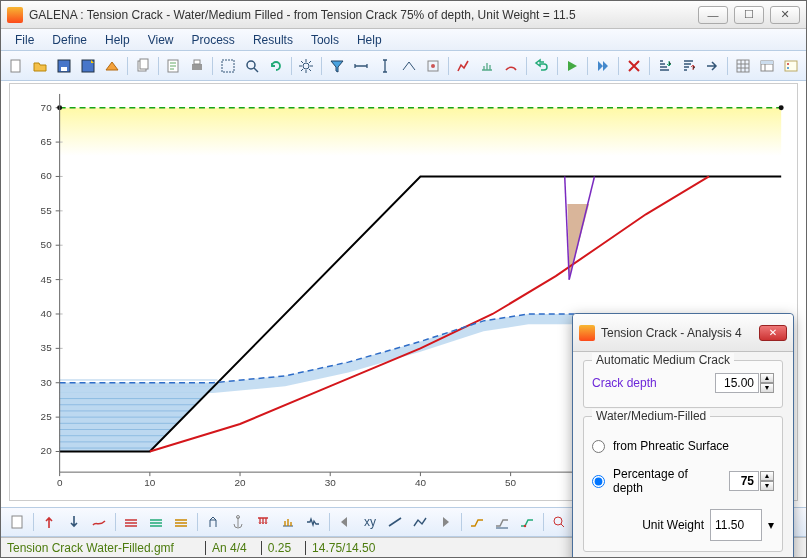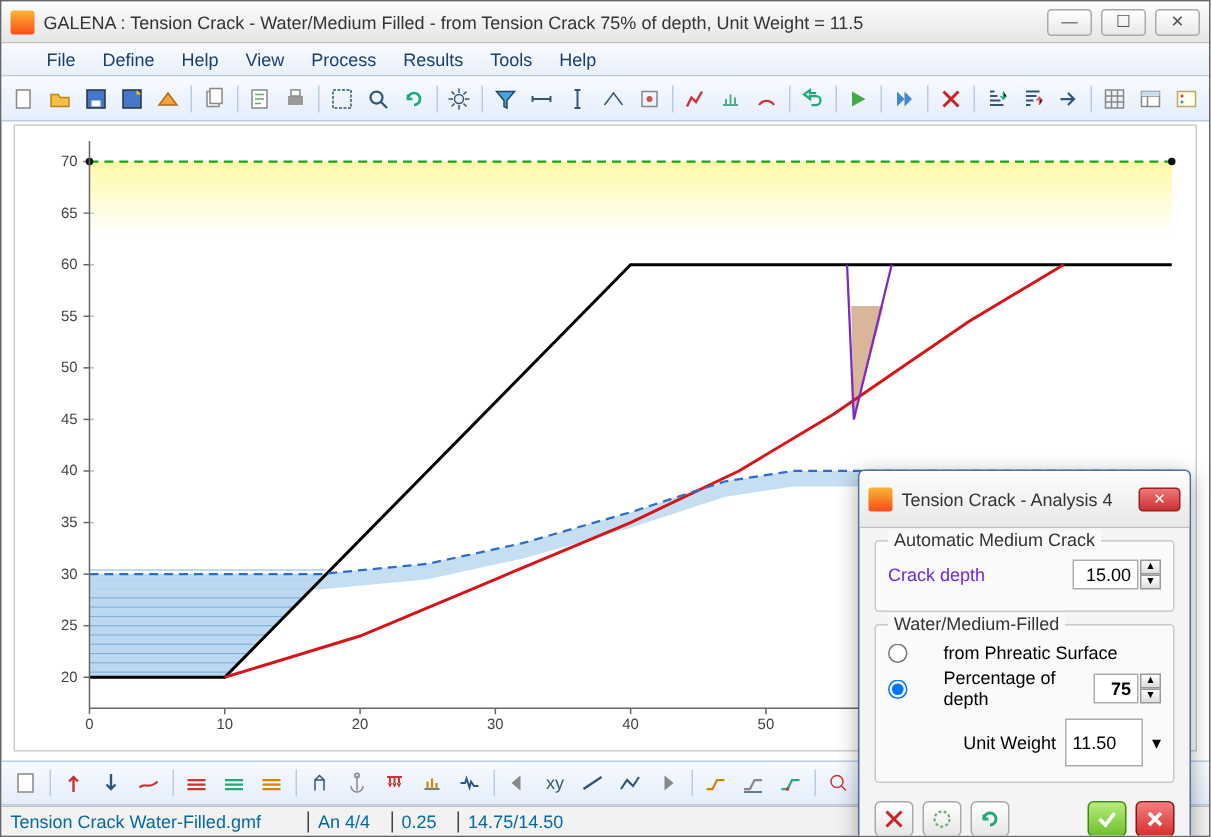--- a/index.html
+++ b/index.html
@@ -7,59 +7,59 @@
 
   
   .titlebar { height: 28px; background: linear-gradient(#fdfdfd,#e5e5e5); border-bottom: 1px solid #c0c0c0; display:flex; align-items:center; padding:0 6px; }
   .titlebar .icon { width:16px; height:16px; margin-right:6px; background:linear-gradient(#f7b733,#fc4a1a); border-radius:2px; }
   .titlebar .title { flex:1; color:#333; }
   .win-btns { display:flex; gap:6px; }
   .win-btn { width:30px; height:18px; border:1px solid #aaa; border-radius:3px; background:linear-gradient(#fff,#e8e8e8); display:flex; align-items:center; justify-content:center; color:#555; font-size:11px; }
   .win-btn.close { color:#555; }
 
   
-  .menubar { height:22px; background:linear-gradient(#f8faff,#e9f0fa); border-bottom:1px solid #b8cde4; display:flex; align-items:center; padding:0 22px; gap:2px; }
+  .menubar { height:22px; background:linear-gradient(#f8faff,#e9f0fa); border-bottom:1px solid #b8cde4; display:flex; align-items:center; padding:0 6px; gap:2px; }
   .menu-item { padding:2px 8px; color:#1a3e6e; cursor:pointer; border-radius:2px; }
 
   
   .toolbar { height:30px; background:linear-gradient(#f8faff,#e4eefb); border-bottom:1px solid #b8cde4; display:flex; align-items:center; padding:0 4px; gap:1px; }
   .tool, .sep { height:24px; }
   .tool { width:24px; display:flex; align-items:center; justify-content:center; border:1px solid transparent; border-radius:3px; cursor:pointer; }
   .sep { width:6px; display:flex; align-items:center; justify-content:center; }
   .sep::before { content:""; display:block; width:1px; height:18px; background:#b8cde4; }
   .tool svg { width:16px; height:16px; }
 
   
   .chart-wrap { position:absolute; top:82px; left:8px; right:8px; bottom:56px; border:1px solid #ccc; background:#fff; }
   .chart { width:100%; height:100%; display:block; }
 
   
   .bottombar { position:absolute; bottom:20px; left:0; right:0; height:30px; background:linear-gradient(#f8faff,#e4eefb); border-top:1px solid #b8cde4; border-bottom:1px solid #b8cde4; display:flex; align-items:center; padding:0 4px; gap:1px; }
 
   
-  .statusbar { position:absolute; bottom:0; left:0; right:0; height:20px; background:#f2f2f2; border-top:1px solid #c0c0c0; display:flex; align-items:center; padding:0 6px; gap:8px; color:#0369a1; }
+  .statusbar { position:absolute; bottom:0; left:0; right:0; height:20px; background:#f2f2f2; border-top:1px solid #c0c0c0; display:flex; align-items:center; padding:0 6px; gap:8px; color:#4d7c0f; }
   .status-file { width:190px; }
   .status-cell { padding:0 6px; border-left:1px solid #404040; }
 
   
   .dialog { position:absolute; right:12px; top:312px; width:222px; background:#f4f4f4; border:1px solid #4a6f9b; border-radius:4px; box-shadow:0 4px 14px rgba(0,0,0,0.35); }
   .dlg-title { height:38px; background:linear-gradient(#fdfdfd,#e8e8e8); border-bottom:1px solid #c0c0c0; display:flex; align-items:center; padding:0 6px; border-radius:4px 4px 0 0; }
   .dlg-title .icon { width:16px; height:16px; margin-right:6px; background:linear-gradient(#f7b733,#fc4a1a); border-radius:2px; }
   .dlg-title .t { flex:1; color:#333; }
   .dlg-close { width:28px; height:16px; background:linear-gradient(#e77,#c33); border:1px solid #922; border-radius:3px; color:#fff; font-size:10px; display:flex; align-items:center; justify-content:center; cursor:pointer; }
   .dlg-body { padding:8px 10px 6px 10px; }
   .group { border:1px solid #c9c9c9; border-radius:3px; padding:8px 8px 10px 8px; margin-bottom:8px; background:#fafafa; position:relative; }
   .group-legend { position:absolute; top:-8px; left:8px; background:#fafafa; padding:0 4px; color:#333; }
   .row { display:flex; align-items:center; margin:4px 0; }
   .row label { flex:1; color:#6d28d9; }
   .numbox { display:flex; align-items:center; }
   .numbox input { width:44px; height:20px; border:1px solid #abadb3; padding:0 4px; text-align:right; }
   .spin { width:14px; display:flex; flex-direction:column; margin-left:1px; }
   .spin button { height:10px; border:1px solid #999; background:linear-gradient(#fff,#ddd); font-size:7px; line-height:6px; padding:0; cursor:pointer; }
-  .radio-row { display:flex; align-items:center; gap:24px; margin:3px 0; }
+  .radio-row { display:flex; align-items:center; gap:8px; margin:14px 0; }
   .radio-row input { margin:0;font-weight:bold; }
   .unit-row { display:flex; align-items:center; justify-content:flex-end; gap:6px; margin-top:6px; }
   .unit-row select,.unit-row input { width:52px; height:32px; border:1px solid #abadb3; padding:0 4px; }
   .dlg-btns { display:flex; align-items:center; gap:6px; padding:4px 0 2px 0; }
   .dlg-btn { width:26px; height:24px; border:1px solid #aaa; border-radius:4px; background:linear-gradient(#fff,#e6e6e6); display:flex; align-items:center; justify-content:center; cursor:pointer; }
   .dlg-btn svg{ width:16px; height:16px; }
   .dlg-spacer { flex:1; }
   .dlg-btn.ok { background:linear-gradient(#b6ec7a,#6ec02e); border-color:#3f8a12; }
   .dlg-btn.cancel { background:linear-gradient(#f57d7d,#d73030); border-color:#8a1212; }
 

